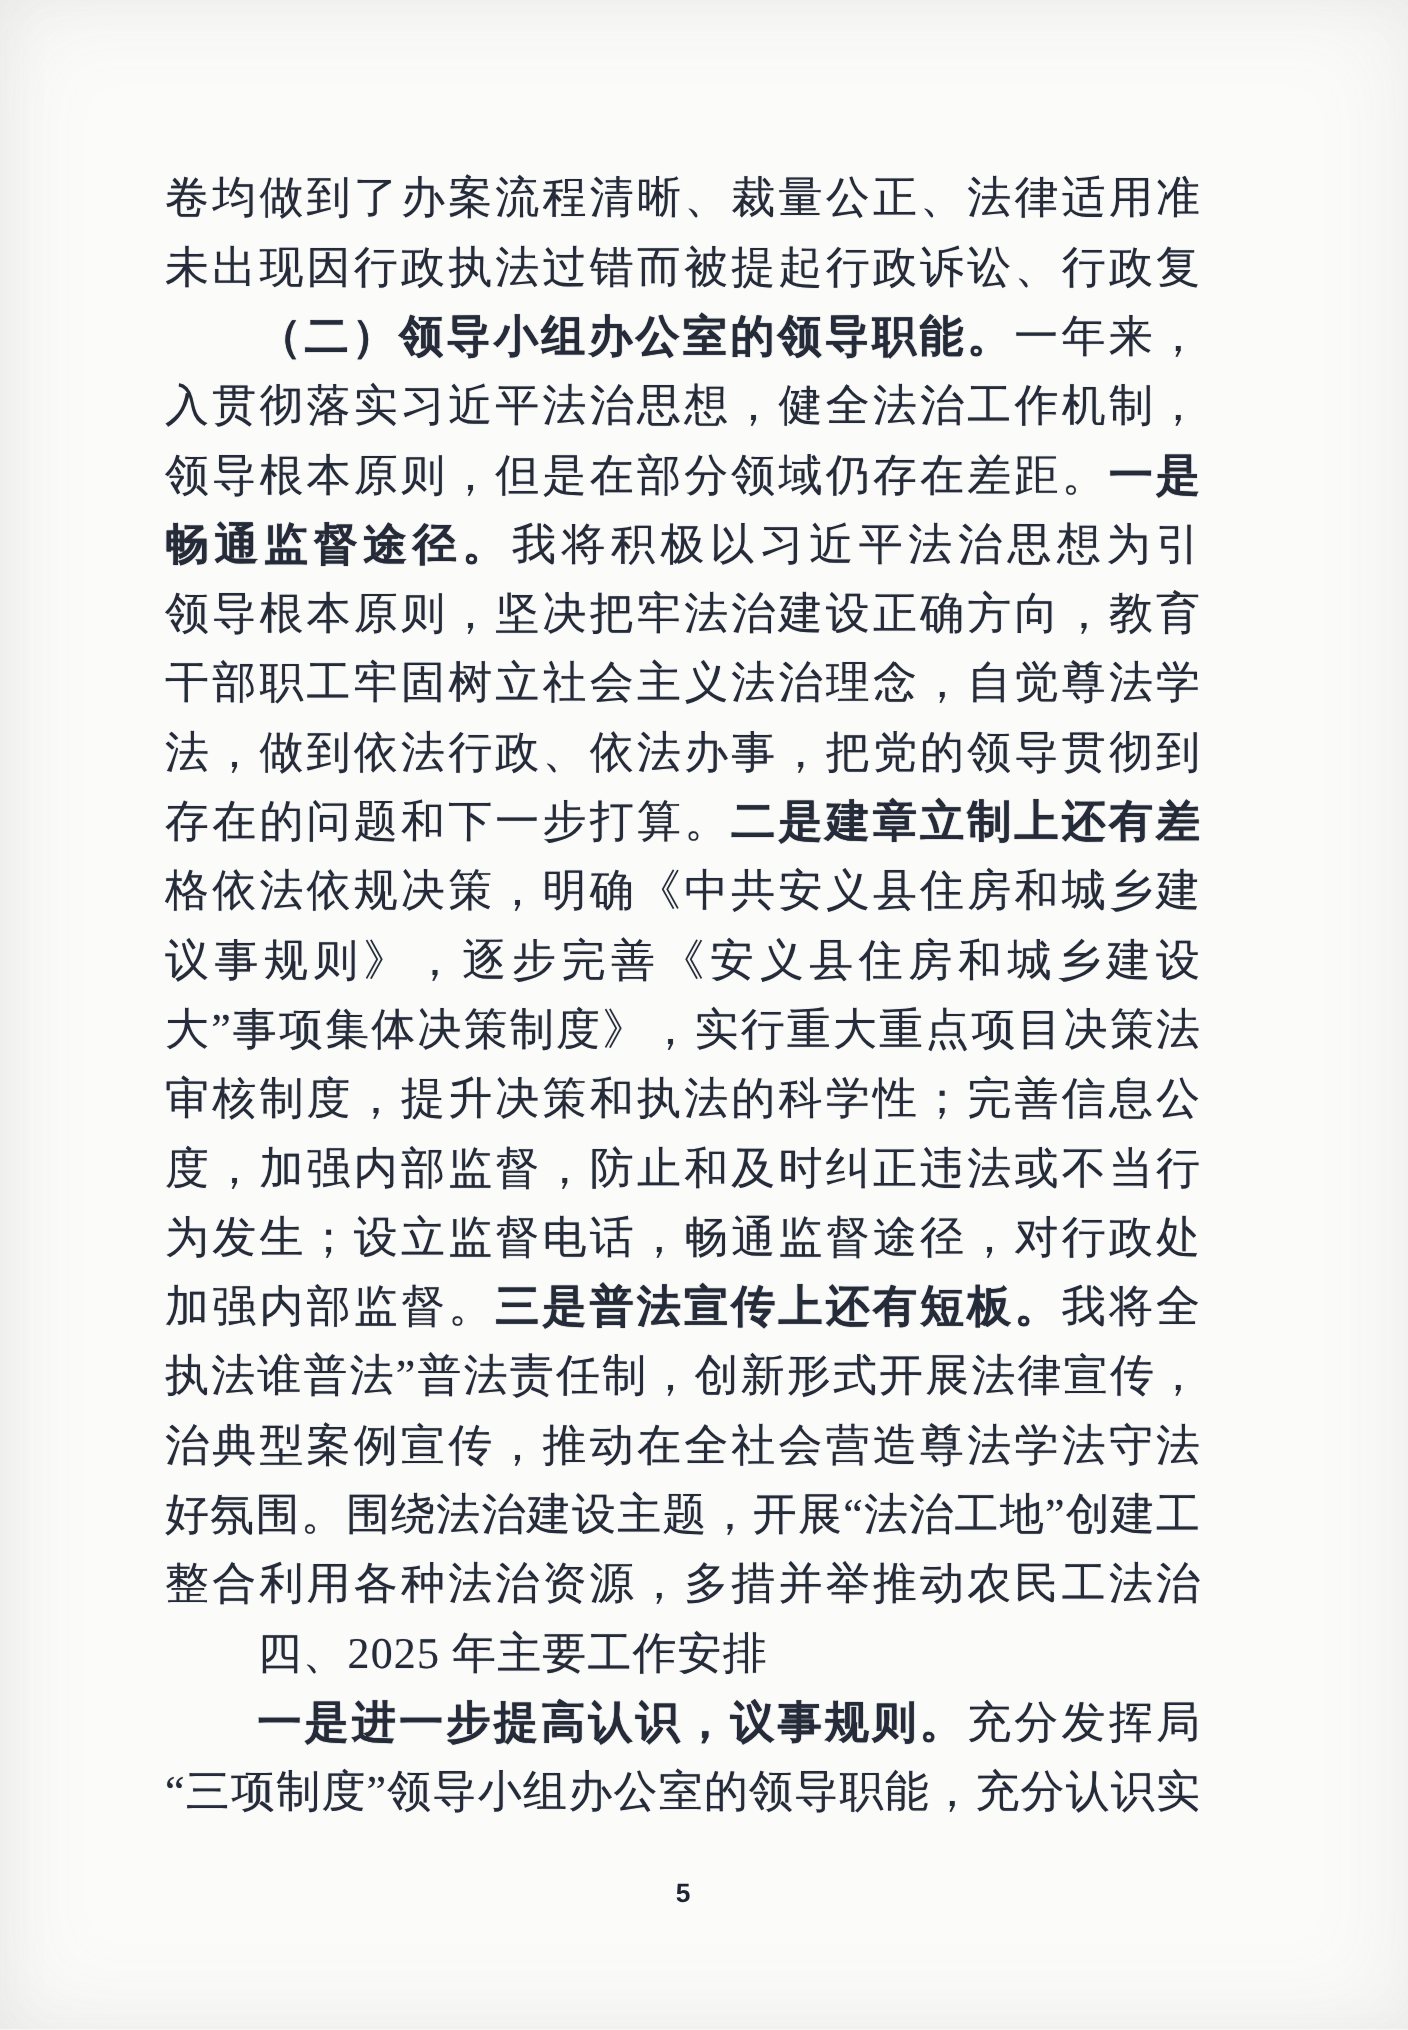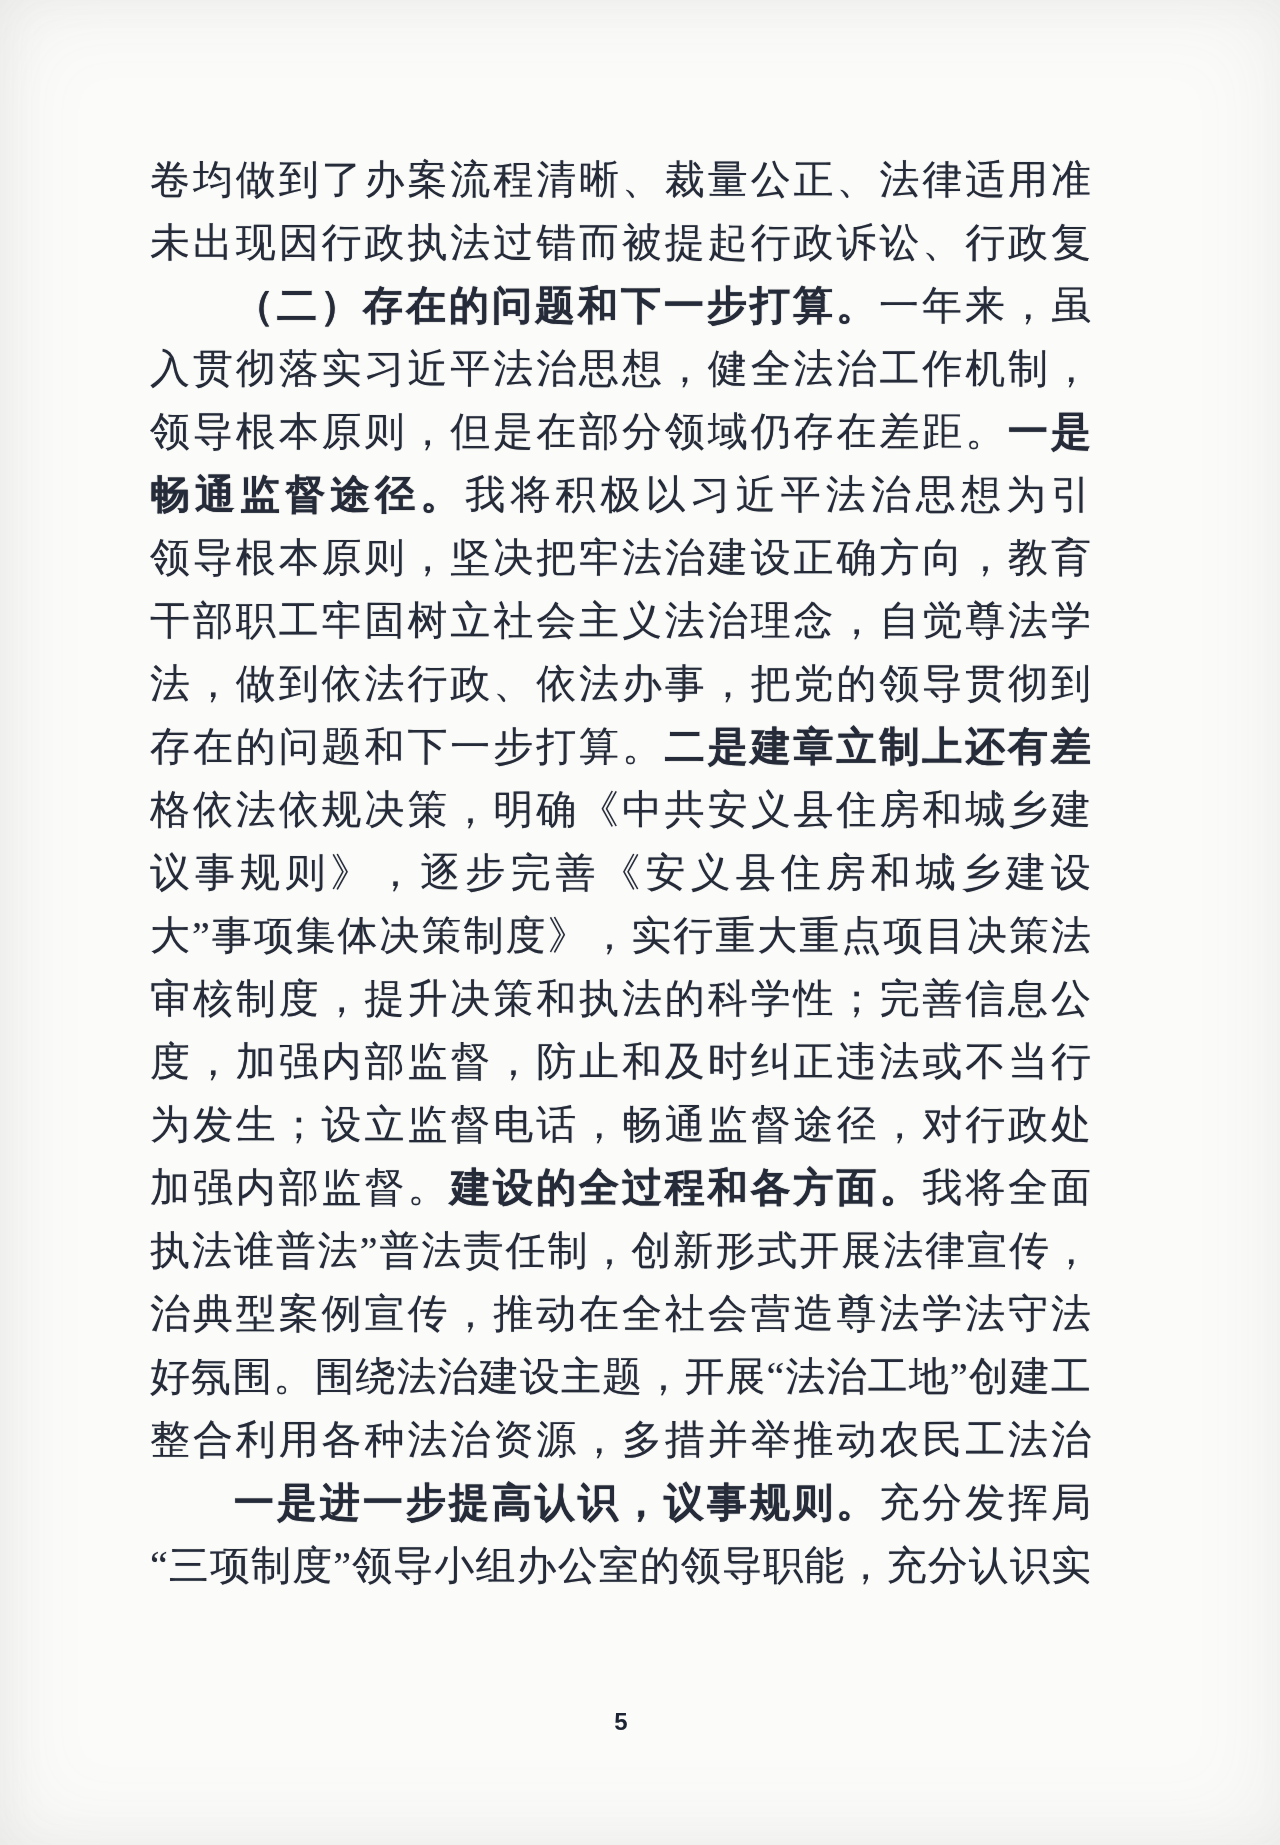--- a/index.html
+++ b/index.html
@@ -56,36 +56,37 @@
     color: #1d2433;
   }
 </style>
 </head>
 <body>
 
 <div class="page">
   <main class="doc" id="doc-body">
       <div class="line fill"><span class="seg">卷均做到了办案流程清晰、裁量公正、法律适用准确，全年</span></div>
       <div class="line fill"><span class="seg">未出现因行政执法过错而被提起行政诉讼、行政复议的情况。</span></div>
-      <div class="line indent fill"><span class="seg bold">（二）存在的问题和下一步打算。</span><span class="seg">一年来，虽然能够深</span></div>
+      <div class="line indent fill"><span class="seg bold">（二）领导小组办公室的领导职能。</span><span class="seg">一年来，虽然能够深</span></div>
       <div class="line fill"><span class="seg">入贯彻落实习近平法治思想，健全法治工作机制，扎实做好</span></div>
       <div class="line fill"><span class="seg">领导根本原则，但是在部分领域仍存在差距。</span><span class="seg bold">一是思想认识</span></div>
       <div class="line fill"><span class="seg bold">畅通监督途径。</span><span class="seg">我将积极以习近平法治思想为引领，坚持党的</span></div>
       <div class="line fill"><span class="seg">领导根本原则，坚决把牢法治建设正确方向，教育引导全体</span></div>
       <div class="line fill"><span class="seg">干部职工牢固树立社会主义法治理念，自觉尊法学法守法用</span></div>
       <div class="line fill"><span class="seg">法，做到依法行政、依法办事，把党的领导贯彻到法治安义</span></div>
       <div class="line fill"><span class="seg">存在的问题和下一步打算。</span><span class="seg bold">二是建章立制上还有差距。</span></div>
       <div class="line fill"><span class="seg">格依法依规决策，明确《中共安义县住房和城乡建设局党组</span></div>
       <div class="line fill"><span class="seg">议事规则》，逐步完善《安义县住房和城乡建设局“三重一</span></div>
       <div class="line fill"><span class="seg">大”事项集体决策制度》，实行重大重点项目决策法律顾问</span></div>
       <div class="line fill"><span class="seg">审核制度，提升决策和执法的科学性；完善信息公开工作制</span></div>
       <div class="line fill"><span class="seg">度，加强内部监督，防止和及时纠正违法或不当行政执法行</span></div>
       <div class="line fill"><span class="seg">为发生；设立监督电话，畅通监督途径，对行政处罚事项坚</span></div>
-      <div class="line fill"><span class="seg">加强内部监督。</span><span class="seg bold">建设的全过程和各方面。</span><span class="seg">我将全面落实“谁</span></div>
+      <div class="line fill"><span class="seg">加强内部监督。</span><span class="seg bold">三是普法宣传上还有短板。</span><span class="seg">我将全面落实“谁</span></div>
       <div class="line fill"><span class="seg">执法谁普法”普法责任制，创新形式开展法律宣传，做好法</span></div>
       <div class="line fill"><span class="seg">治典型案例宣传，推动在全社会营造尊法学法守法用法的良</span></div>
       <div class="line fill"><span class="seg">好氛围。围绕法治建设主题，开展“法治工地”创建工作，</span></div>
       <div class="line fill"><span class="seg">整合利用各种法治资源，多措并举推动农民工法治教育工作。</span></div>
+      <div class="line indent"><span class="seg">四、2025 年主要工作安排</span></div>
       <div class="line indent fill"><span class="seg bold">一是进一步提高认识，议事规则。</span><span class="seg">充分发挥局贯彻落实</span></div>
       <div class="line fill"><span class="seg">“三项制度”领导小组办公室的领导职能，充分认识实施“三</span></div>
     </main>
   <div class="pageno">5</div>
 </div>
 
 </body></html>

